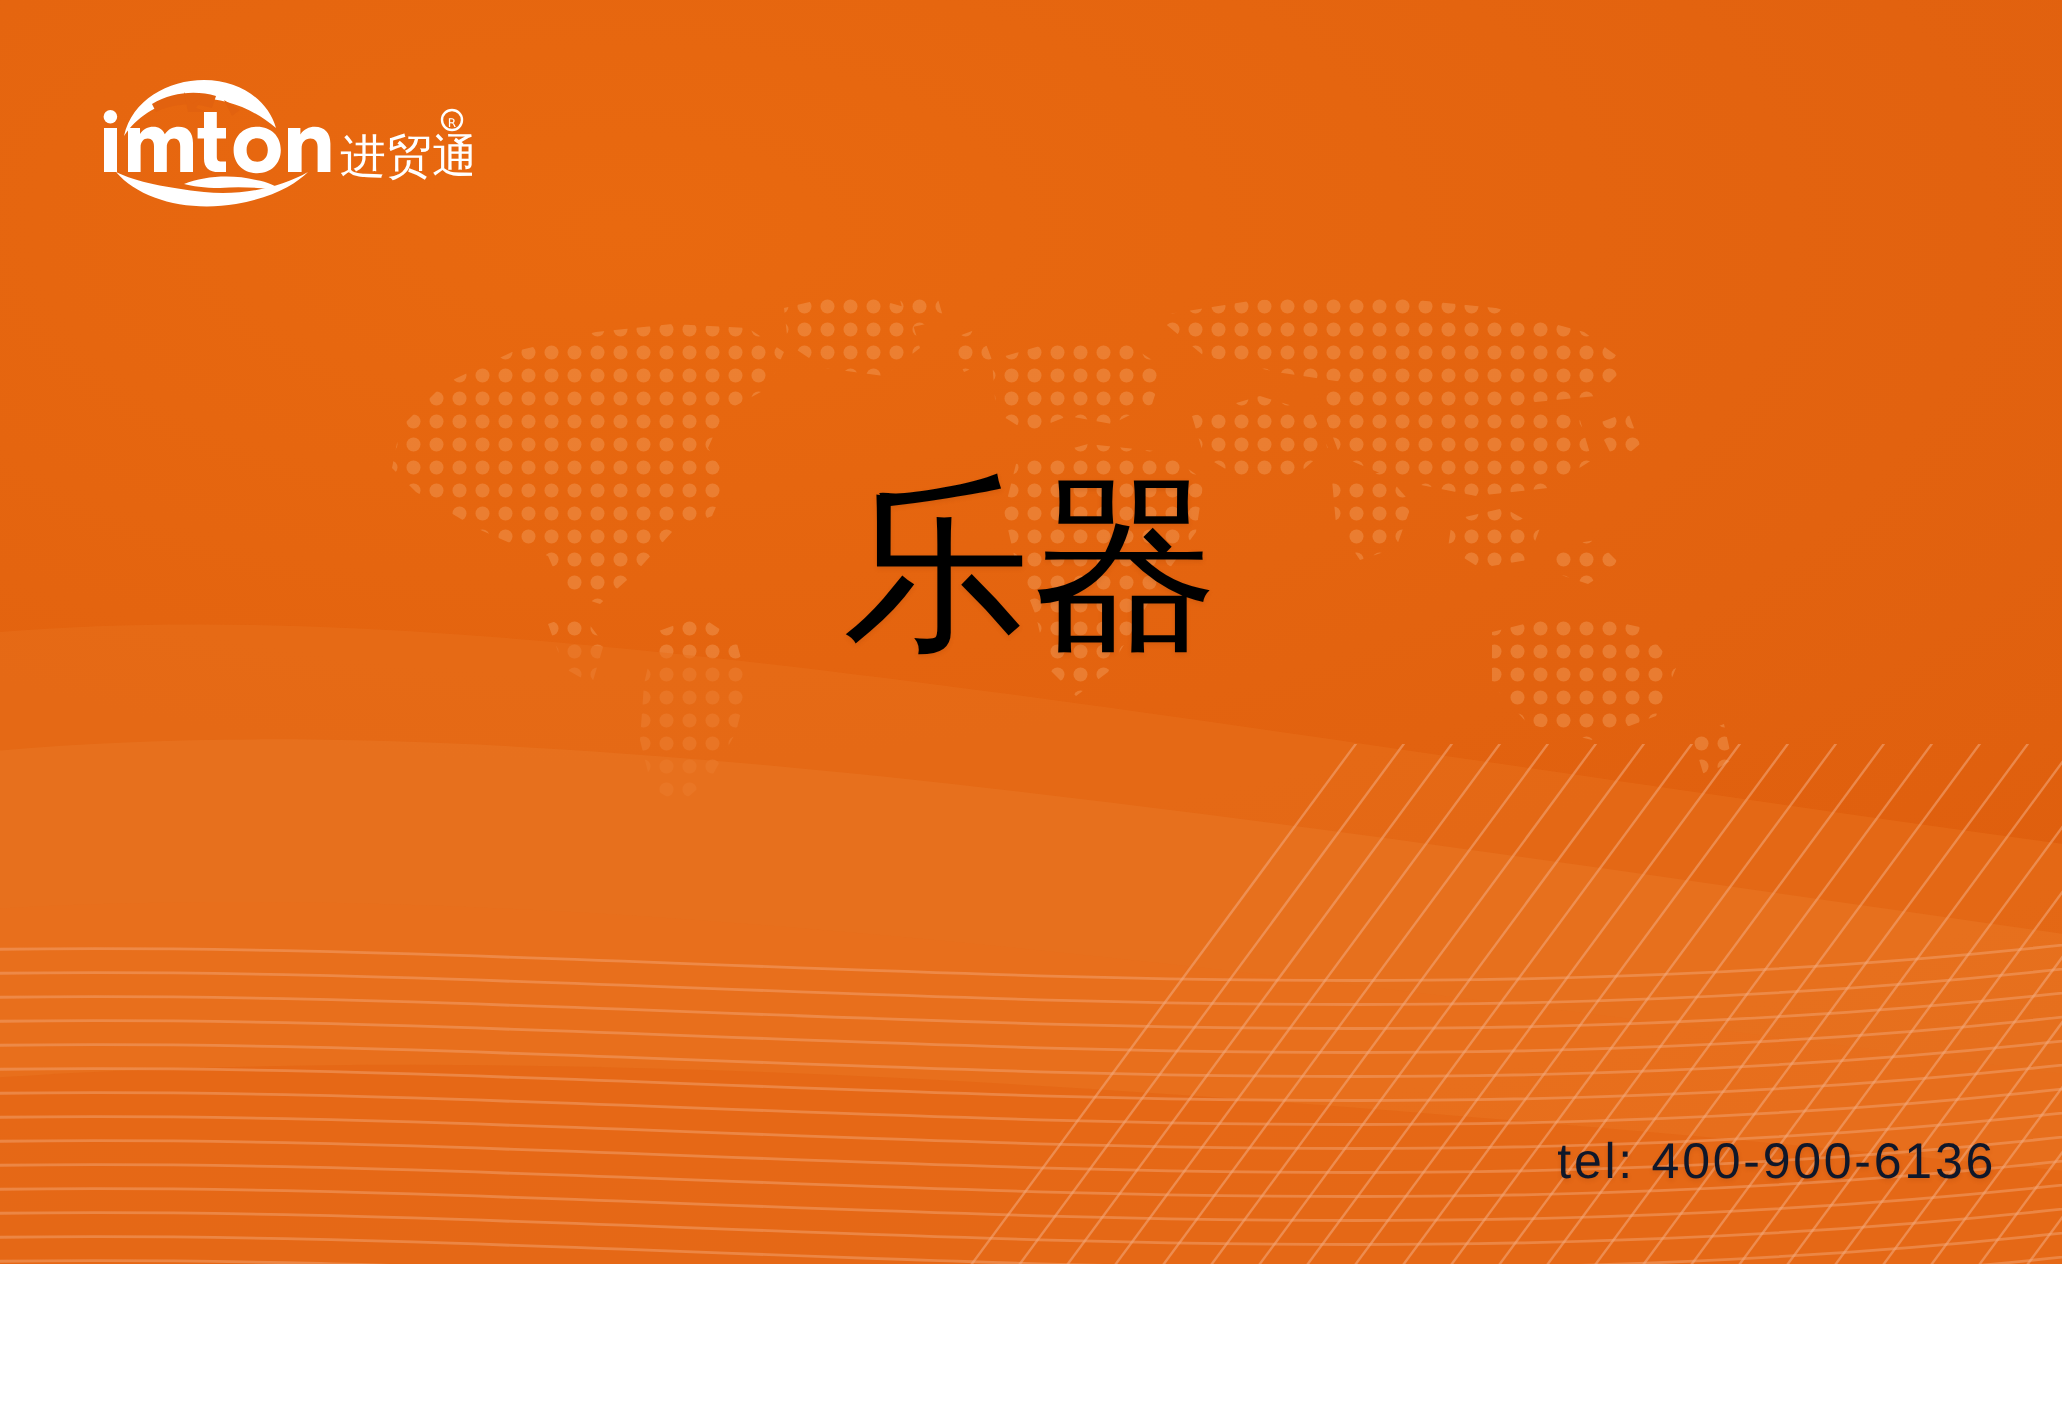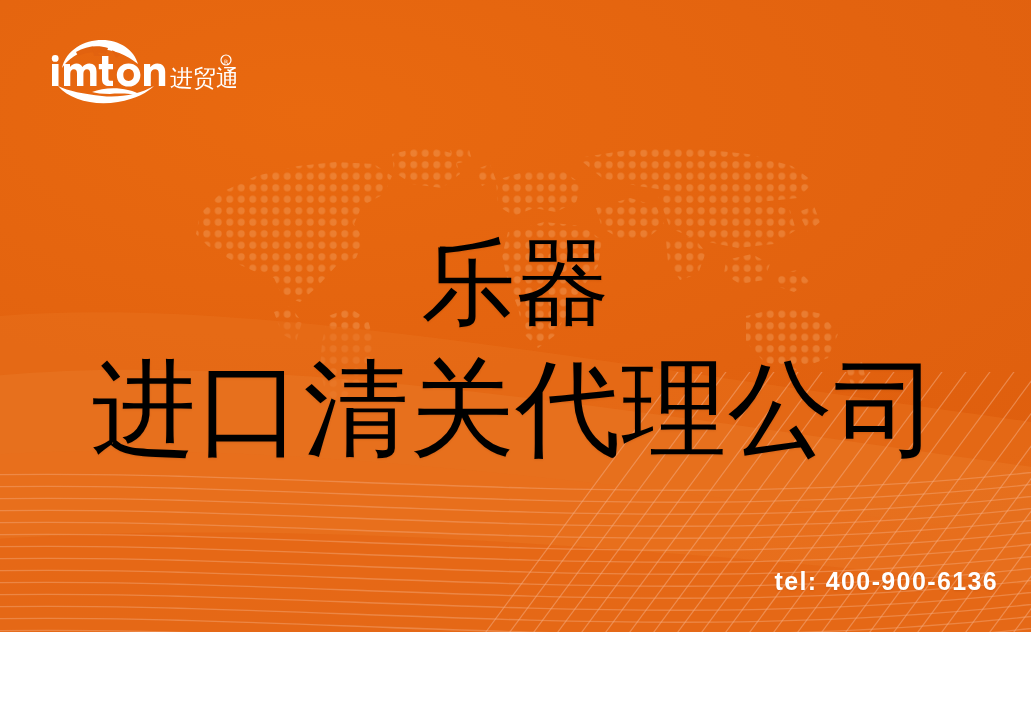--- a/index.html
+++ b/index.html
@@ -85,23 +85,23 @@
     font-size: 105px;
     font-weight: 400;
     letter-spacing: 0.01em;
   }
 
   
   .tel {
     position: absolute;
     right: 33px;
     bottom: 36px;
-    color: #ffffff;
+    color: #0f172a;
     font-size: 25px;
-    font-weight: 700;
+    font-weight: 400;
     letter-spacing: 0.055em;
     white-space: nowrap;
     text-shadow: 0 1px 2px rgba(140, 55, 5, 0.2);
   }
 </style>
 </head>
 <body>
 
 <div id="poster">
 
@@ -258,18 +258,17 @@
 
       <g>
         <circle cx="190" cy="26" r="5" fill="none" stroke="#ffffff" stroke-width="1.2"></circle>
         <text x="190" y="29.5" text-anchor="middle" font-family="'DejaVu Sans', sans-serif" font-size="6" fill="#ffffff">R</text>
       </g>
     </svg>
   </div>
 
   <div class="headline">
     <span class="line1">乐器</span>
-    <span class="line2">进口清关代理公司</span>
   </div>
 
   <div class="tel">tel: 400-900-6136</div>
 
 </div>
 
 </body></html>

